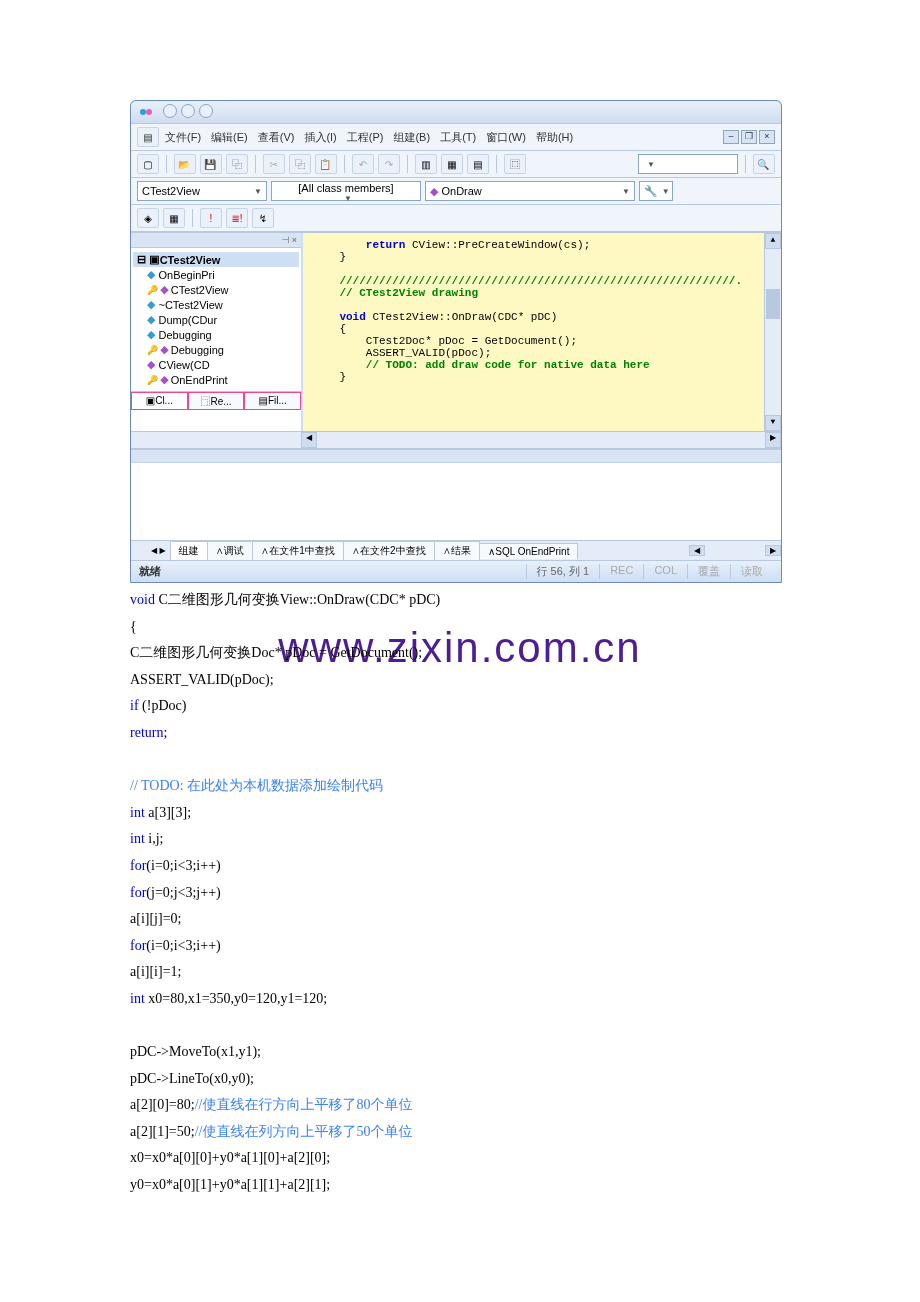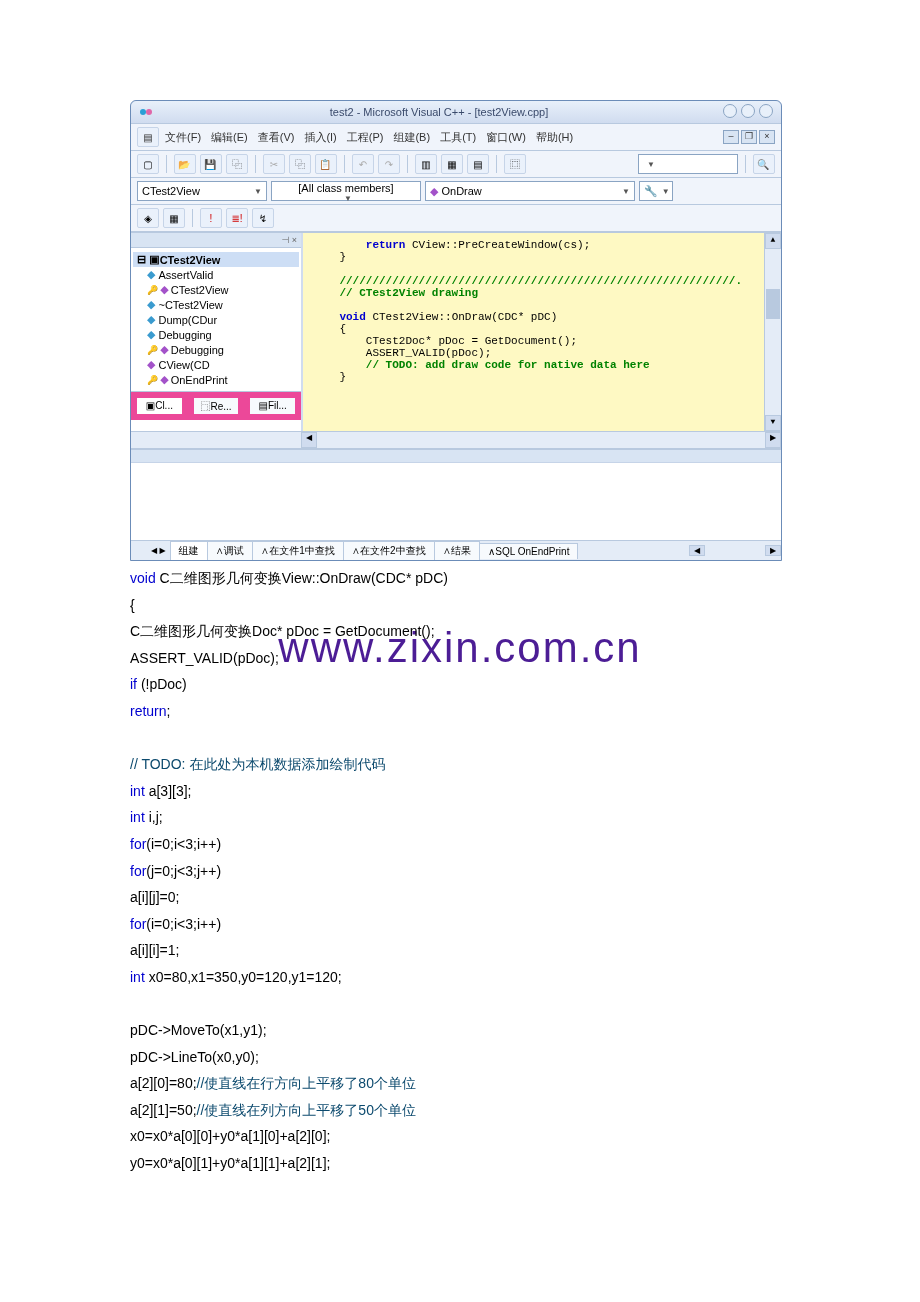--- a/index.html
+++ b/index.html
@@ -59,21 +59,21 @@
   .tree-panel {
     width:170px; border-right:2px solid #d0dcef; background:#fff; position:relative;
   }
   .tree-header { background:#d8e4f3; height:14px; border-bottom:1px solid #b8c9df; display:flex; justify-content:flex-end; padding-right:4px; align-items:center; font-size:9px; color:#666;}
   .tree-content { padding:4px 2px; font-size:11px; }
   .tree-node { display:flex; align-items:center; padding:1px 0 1px 14px; white-space:nowrap; overflow:hidden;}
   .tree-node.root { padding-left:4px; font-weight:bold; background:#cddef5;}
   .tree-tabs {
     display:flex; background:#e4ecf7; border-top:1px solid #b8c9df; font-size:10px;
   }
-  .tree-tab { flex:1; padding:2px 4px; border:6px solid #ec4899; background:#f7fafd; text-align:center; white-space:nowrap; overflow:hidden;}
+  .tree-tab { flex:1; padding:2px 4px; border:1px solid #ec4899; background:#f7fafd; text-align:center; white-space:nowrap; overflow:hidden;}
   .tree-tab.active { background:#fff; }
   .code-panel {
     flex:1; background:#fef9c3; font-family:"Courier New",monospace; font-size:11px; position:relative; overflow:hidden; height:198px;
   }
   .code-content { padding:6px 10px; white-space:pre; color:#000;}
   .kw { color:#0000cf; font-weight:bold;}
   .cmt { color:#008200; font-weight:bold;}
   .scrollbar-v { position:absolute; right:0; top:0; bottom:0; width:16px; background:#e4ecf7; border-left:1px solid #b8c9df;}
   .scrollbar-v .arrow-btn { height:14px; background:#d0dcef; border:1px solid #b8c9df; font-size:8px; text-align:center; line-height:12px;}
   .scrollbar-v .thumb { height:30px; background:#b8c9df; margin:40px 1px;}
@@ -89,23 +89,23 @@
   .out-tab { padding:2px 8px; border:1px solid #b8c9df; background:#f7fafd; border-bottom:none; margin-right:-1px;}
   .out-tab.active { background:#fff;}
   .status-bar {
     background:linear-gradient(to bottom,#e8f0fa,#cddef5); display:flex; align-items:center; padding:3px 8px; font-size:11px; color:#333; border-top:1px solid #b8c9df;
   }
   .status-left { font-weight:bold;}
   .status-cells { margin-left:auto; display:flex; gap:0;}
   .status-cell { border-left:1px solid #b8c9df; padding:0 10px; color:#666;}
   .status-cell.grey { color:#aaa;}
   .doc-text { margin-top:18px; line-height:1.8; font-size:14px;}
-  .code-block { font-family:Liberation Sans, sans-serif; font-size:14px; line-height:1.9; margin-top:4px;}
+  .code-block { font-family:Liberation Serif, serif; font-size:14px; line-height:1.9; margin-top:4px;}
   .c-kw { color:#0000cf;}
-  .c-cmt { color:#0c4a6e;}
+  .c-cmt { color:#3b82f6;}
   .watermark {
     position:absolute; left:50%; transform:translateX(-50%); top:624px; font-size:42px; color:#4c1d95; font-family:Arial,sans-serif; letter-spacing:2px; z-index:0; font-weight:400;
   }
   .content-wrap { position:relative; z-index:1;}
 </style>
 </head>
 <body>
 
 <div class="watermark">www.zixin.com.cn</div>
 
@@ -113,21 +113,20 @@
 
 <div class="ide-window">
 
   <div class="title-bar">
     <span class="title-icon">
       <svg width="14" height="14">
             <circle cx="4" cy="7" r="3" fill="#2a9fd6"></circle>
             <circle cx="10" cy="7" r="3" fill="#e066a8"></circle>
           </svg>
     </span>
-    <span class="title-text">test2 - Microsoft Visual C++ - [test2View.cpp]</span>
     <span class="title-buttons"><span></span><span></span><span></span></span>
   </div>
 
   <div class="menu-bar">
     <span class="tbtn" style="margin-right:6px;">▤</span>
     <span class="item">文件(F)</span>
     <span class="item">编辑(E)</span>
     <span class="item">查看(V)</span>
     <span class="item">插入(I)</span>
     <span class="item">工程(P)</span>
@@ -198,21 +197,21 @@
   </div>
 
   <div class="workspace">
     <div class="tree-panel">
       <div class="tree-header">⊣ ×</div>
       <div class="tree-content">
         <div class="tree-node root">⊟ ▣ <span>CTest2View</span></div>
         <div id="tree-items">
               <div class="tree-node">
                 <span style="color:#3a9bcf;margin-right:3px;">◆</span>
-                <span>AssertValid</span>
+                <span>OnBeginPri</span>
               </div>
               <div class="tree-node">
                 <span style="color:#e6a600;margin-right:2px;font-size:9px;">🔑</span>
                 <span style="color:#a352c9;margin-right:2px;">◆</span>
                 <span>CTest2View</span>
               </div>
               <div class="tree-node">
                 <span style="color:#3a9bcf;margin-right:3px;">◆</span>
                 <span>~CTest2View</span>
               </div>
@@ -284,17 +283,27 @@
       <span class="out-tab">∧<span>在文件2中查找</span></span>
       <span class="out-tab">∧<span>结果</span></span>
       <span class="out-tab">∧<span>SQL OnEndPrint</span></span>
       <span style="flex:1"></span>
       <span style="width:14px;background:#d0dcef;border:1px solid #b8c9df;font-size:8px;text-align:center;">◀</span>
       <span style="width:60px;background:#e4ecf7;"></span>
       <span style="width:14px;background:#d0dcef;border:1px solid #b8c9df;font-size:8px;text-align:center;">▶</span>
     </div>
   </div>
 
+  <div class="status-bar">
+    <span class="status-left">就绪</span>
+    <span class="status-cells">
+      <span class="status-cell">行 56, 列 1</span>
+      <span class="status-cell grey">REC</span>
+      <span class="status-cell grey">COL</span>
+      <span class="status-cell grey">覆盖</span>
+      <span class="status-cell grey">读取</span>
+    </span>
+  </div>
 </div>
 
 <div class="code-block" id="doc-code"><span class="c-kw">void</span><span class=""> C二维图形几何变换View::OnDraw(CDC* pDC)</span><br><span class="">{</span><br><span class="">    C二维图形几何变换Doc* pDoc = GetDocument();</span><br><span class="">    ASSERT_VALID(pDoc);</span><br><span class="c-kw">    if</span><span class=""> (!pDoc)</span><br><span class="c-kw">        return</span><span class="">;</span><br><span class=""></span><br><span class="c-cmt">    // TODO: 在此处为本机数据添加绘制代码</span><br><span class="c-kw">    int</span><span class=""> a[3][3];</span><br><span class="c-kw">    int</span><span class=""> i,j;</span><br><span class="c-kw">    for</span><span class="">(i=0;i&lt;3;i++)</span><br><span class="c-kw">        for</span><span class="">(j=0;j&lt;3;j++)</span><br><span class="">            a[i][j]=0;</span><br><span class="c-kw">    for</span><span class="">(i=0;i&lt;3;i++)</span><br><span class="">        a[i][i]=1;</span><br><span class="c-kw">    int</span><span class="">  x0=80,x1=350,y0=120,y1=120;</span><br><span class=""></span><br><span class="">     pDC-&gt;MoveTo(x1,y1);</span><br><span class="">     pDC-&gt;LineTo(x0,y0);</span><br><span class="">    a[2][0]=80;</span><span class="c-cmt">//使直线在行方向上平移了80个单位</span><br><span class="">     a[2][1]=50;</span><span class="c-cmt">//使直线在列方向上平移了50个单位</span><br><span class="">     x0=x0*a[0][0]+y0*a[1][0]+a[2][0];</span><br><span class="">     y0=x0*a[0][1]+y0*a[1][1]+a[2][1];</span><br></div>
 
 </div>
 
 </body></html>

